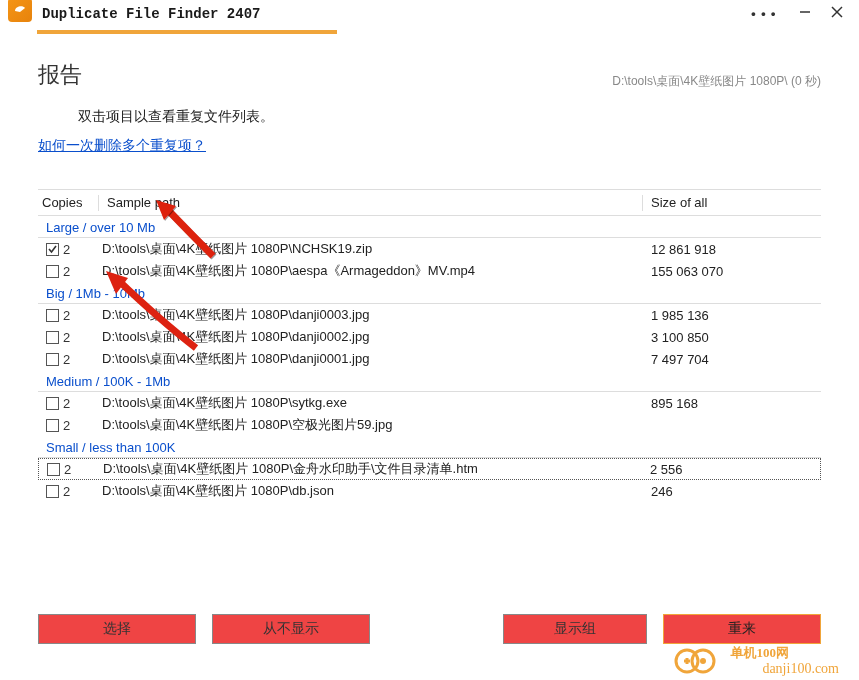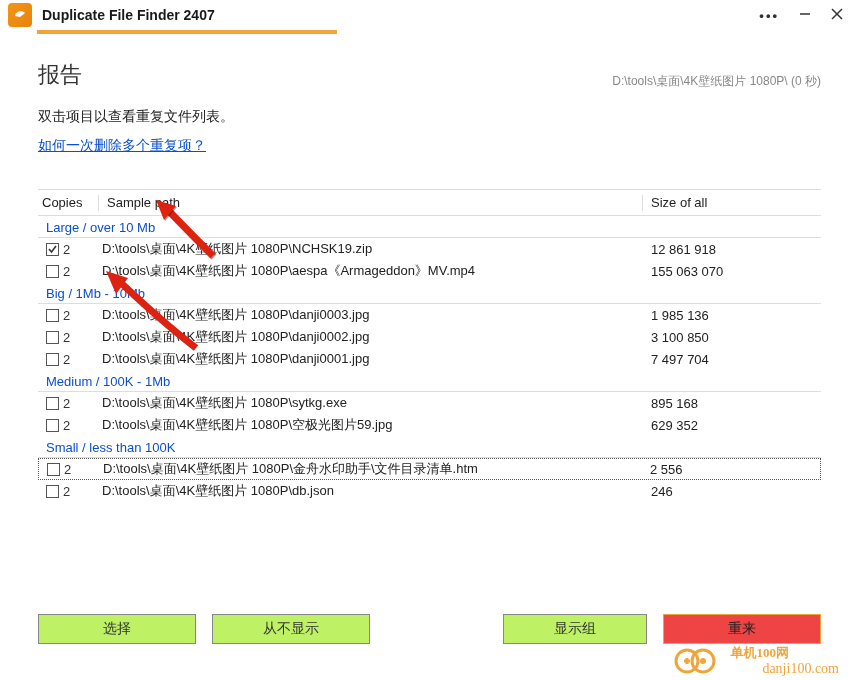--- a/index.html
+++ b/index.html
@@ -9,22 +9,23 @@
       color: #333;
       width: 859px;
       height: 680px;
       background: #fff;
       overflow: hidden;
       position: relative;
     }
     .titlebar {
       height: 30px;
       display: flex;
-      align-items: center;
+      align-items: flex-end;
       padding: 8px 4px;
+      font-family: Liberation Mono, monospace;
     }
     .app-icon {
       width: 24px;
       height: 24px;
       background: linear-gradient(135deg, #F59516, #E7830C);
       border-radius: 4px;
       display: flex;
       align-items: center;
       justify-content: center;
       margin-right: 10px;
@@ -42,21 +43,21 @@
       width: 300px;
       background: #F0A53A;
       margin-left: 37px;
     }
     .content {
       padding: 26px 38px 0 38px;
     }
     .header-row { display: flex; justify-content: space-between; align-items: flex-end; }
     .page-title { font-size: 22px; color: #333; font-weight: 400; }
     .path-info { color: #888; font-size: 12px; }
-    .instr { margin-top: 18px; font-size: 14px; color: #222; }
+    .instr { margin-top: 18px; font-size: 14px; color: #222; margin-left: 40px; }
     .help-link { color: #0A4FCC; text-decoration: underline; cursor: pointer; display: inline-block; margin-top: 11px; font-size: 14px;}
     .table {
       margin-top: 34px;
       border-top: 1px solid #ddd;
     }
     .thead {
       display: flex;
       font-size: 13px;
       color: #222;
       height: 26px;
@@ -97,21 +98,21 @@
     .footer {
       position: absolute;
       bottom: 36px;
       left: 38px;
       right: 38px;
       display: flex;
       gap: 16px;
     }
     .btn {
       border: 1px solid #888;
-      background: #bef264;
+      background: #ef4444;
       height: 30px;
       display: flex;
       align-items: center;
       justify-content: center;
       font-size: 14px;
       cursor: pointer;
     }
     .btn.primary { background: #ef4444; border-color: #F0A53A; color:#222;}
     .btn-select { width: 158px; }
     .btn-never  { width: 158px; }
@@ -236,21 +237,20 @@
           </div>
           <div class="col-path">D:\tools\桌面\4K壁纸图片 1080P\sytkg.exe</div>
           <div class="col-size">895 168</div>
         </div>
         <div class="row">
           <div class="col-copies">
             <span class="checkbox"></span>
             <span>2</span>
           </div>
           <div class="col-path">D:\tools\桌面\4K壁纸图片 1080P\空极光图片59.jpg</div>
-          <div class="col-size">629 352</div>
         </div>
         <div class="group-header">Small / less than 100K</div>
         <div class="row selected">
           <div class="col-copies">
             <span class="checkbox"></span>
             <span>2</span>
           </div>
           <div class="col-path">D:\tools\桌面\4K壁纸图片 1080P\金舟水印助手\文件目录清单.htm</div>
           <div class="col-size">2 556</div>
         </div>

